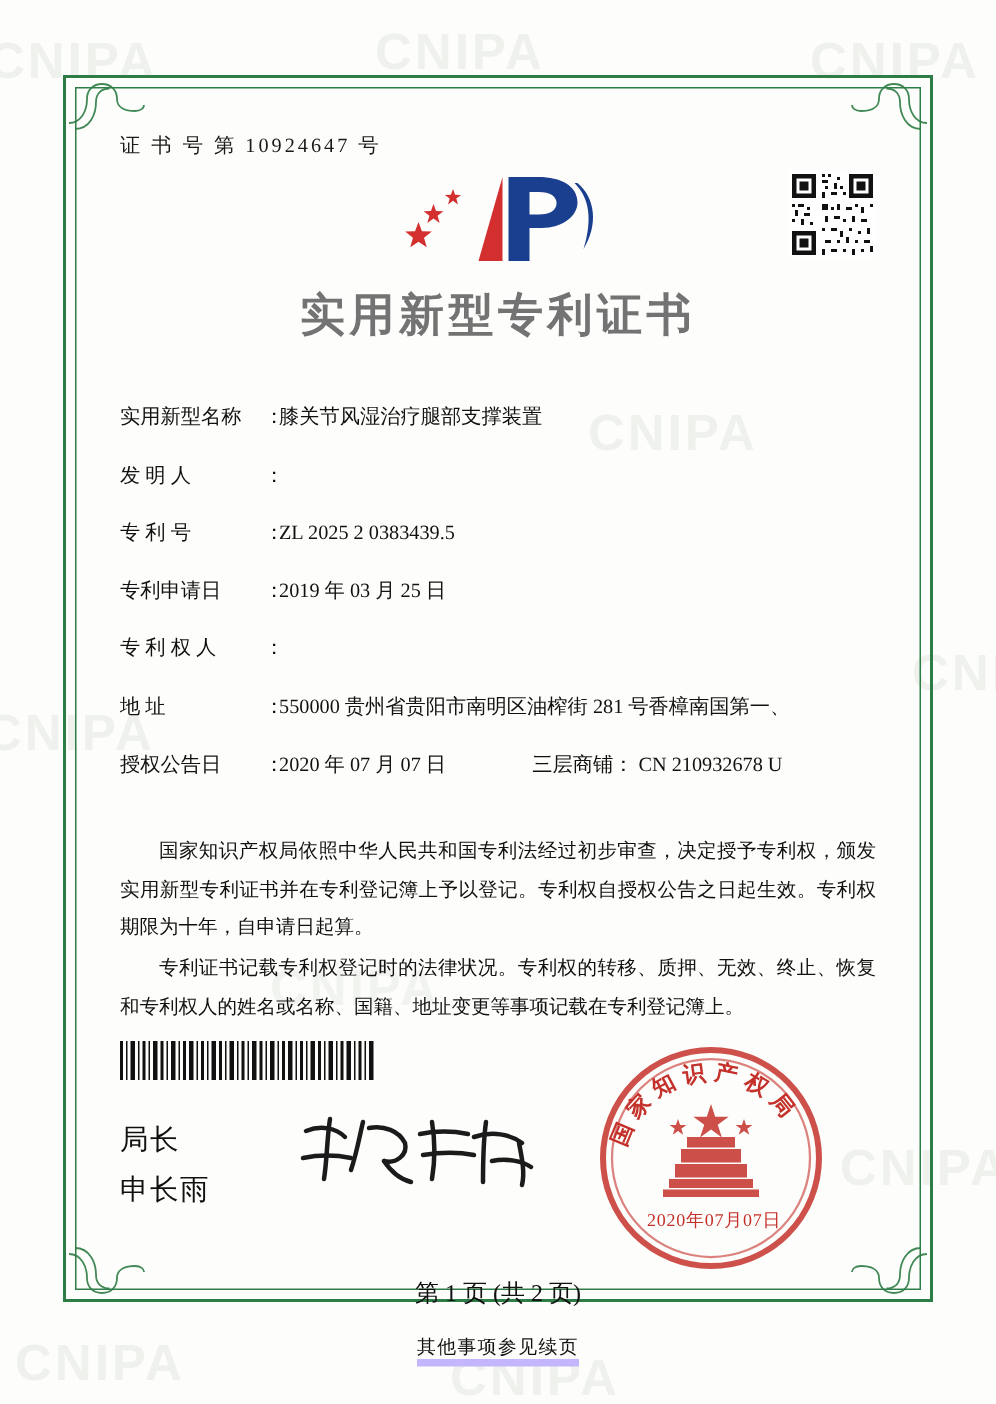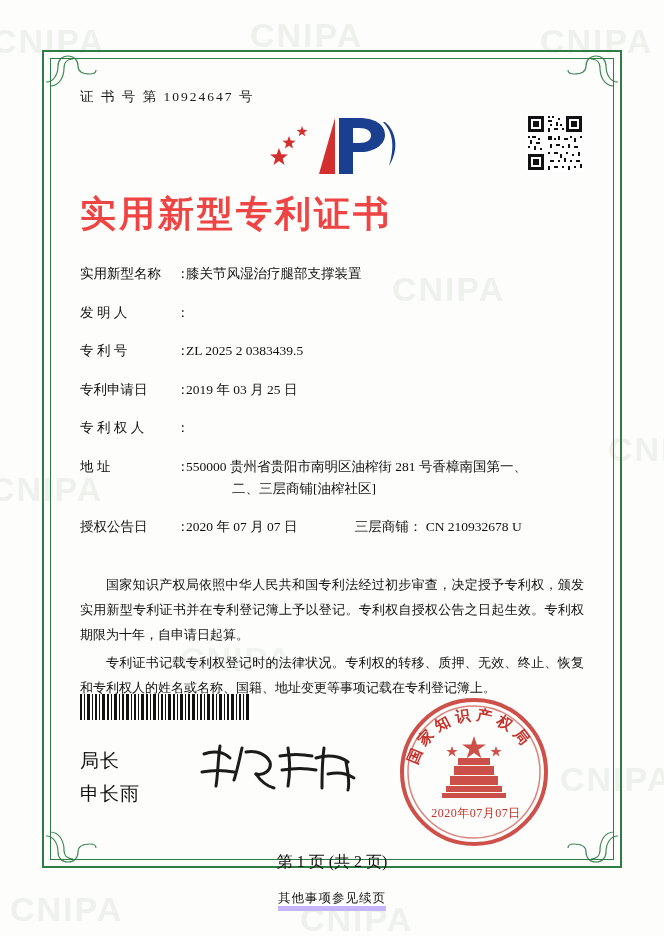--- a/index.html
+++ b/index.html
@@ -88,30 +88,31 @@
     margin-top: 4px;
     height: 74px;
     position: relative;
   }
   .logo {
     position: relative;
     display: inline-block;
     width: 150px; height: 72px;
   }
   .title {
-    font-size: 36px;
+    text-align: center;
+    font-size: 30px;
     font-weight: bold;
     letter-spacing: 3px;
-    color: #ef4444;
+    color: #737373;
     margin-top: 6px;
     font-family: "DejaVu Serif", serif;
   }
 
   .fields {
-    margin-top: 24px;
+    margin-top: 36px;
     font-size: 13.5px;
     color: #111;
     line-height: 1.6;
   }
   .field-row {
     display: flex;
     align-items: flex-start;
     margin-bottom: 17px;
   }
   .field-label {
@@ -362,21 +363,20 @@
       <div class="field-row">
         <div class="field-label spread">专 利 权 人</div>
         <div class="field-colon">：</div>
       </div>
 
       <div class="field-row">
         <div class="field-label spread">地 址</div>
         <div class="field-colon">：</div>
         <div class="field-value">
           <span>550000 贵州省贵阳市南明区油榨街 281 号香樟南国第一、</span>
-          <span class="line2">二、三层商铺[油榨社区]</span>
         </div>
       </div>
 
       <div class="field-row">
         <div class="field-label spread">授权公告日</div>
         <div class="field-colon">：</div>
         <div class="field-value">
           <span>2020 年 07 月 07 日</span>
           <span class="inline-second">三层商铺</span><span>：</span>
           <span>CN 210932678 U</span>

